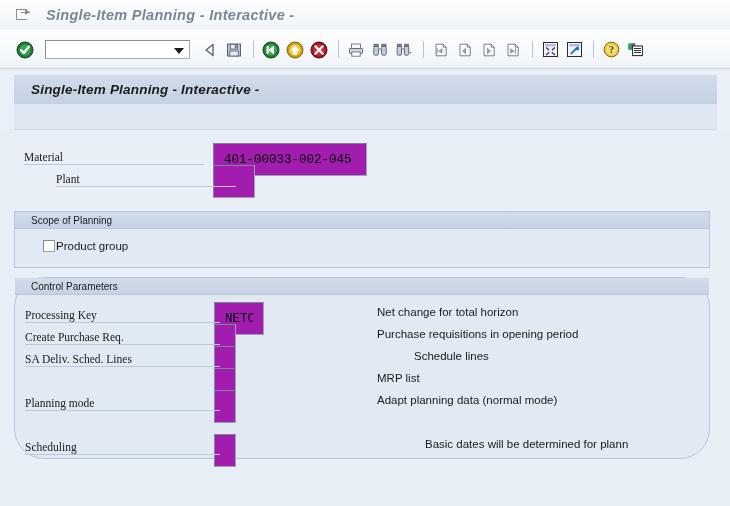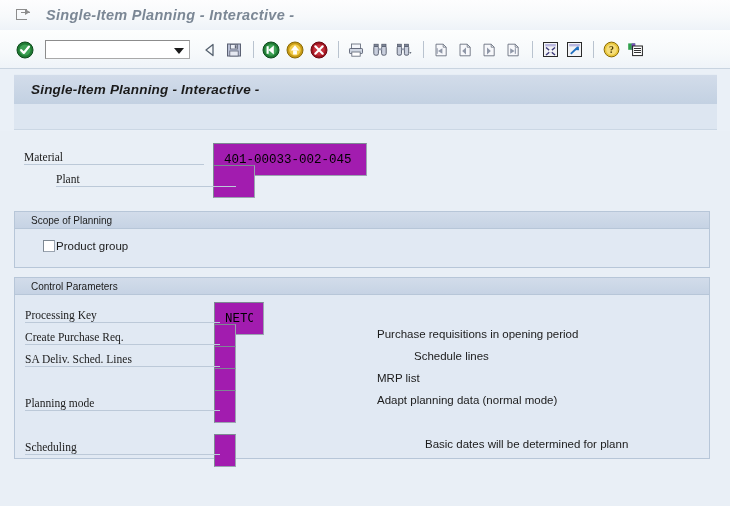--- a/index.html
+++ b/index.html
@@ -449,29 +449,30 @@
     <div class="groupbox" style="left:14px; top:80px; width:696px; height:57px;">
       <div class="gb-title">Scope of Planning</div>
       <div class="gb-body" style="height:38px;">
         <div class="cbrow" style="left:11px; top:11px;">
           <div class="cbox"></div>
           <div class="cblabel">Product group</div>
         </div>
       </div>
     </div>
 
-    <div class="groupbox" style="left:14px; top:146px; width:696px; height:182px;">
+    <div class="groupbox" style="left:14px; top:146px; width:696px; height:182px;border-radius:30px;">
       <div class="gb-title">Control Parameters</div>
       <div class="gb-body" style="height:163px;">
 
         <div class="fieldrow" style="left:10px; top:9px; width:200px;">
           <div class="fline" style="width:195px;"></div>
           <div class="flabel">Processing Key</div>
         </div>
         <input class="finput" style="position: absolute; left: 199px; top: 7px; width: 50px;" value="NETCH">
+        <div class="desc" style="left:362px; top:11px;">Net change for total horizon</div>
 
         <div class="fieldrow" style="left:10px; top:31px; width:200px;">
           <div class="fline" style="width:195px;"></div>
           <div class="flabel">Create Purchase Req.</div>
         </div>
         <input class="finput" style="position: absolute; left: 199px; top: 29px; width: 17px;" value="2">
         <div class="desc" style="left:362px; top:33px;text-align:right;">Purchase requisitions in opening period</div>
 
         <div class="fieldrow" style="left:10px; top:53px; width:200px;">
           <div class="fline" style="width:195px;"></div>

